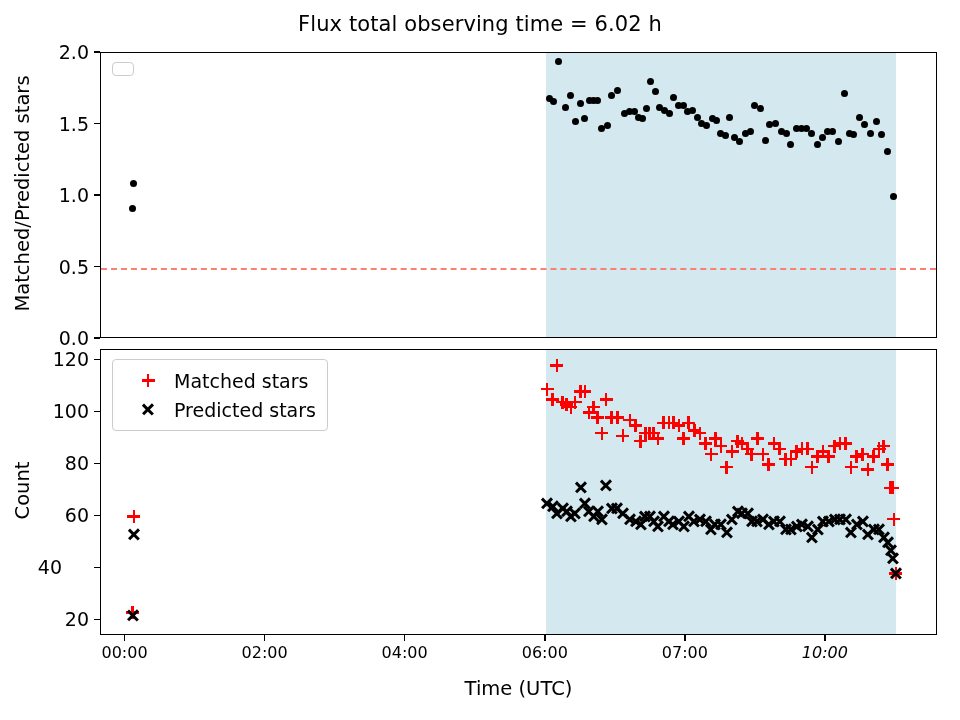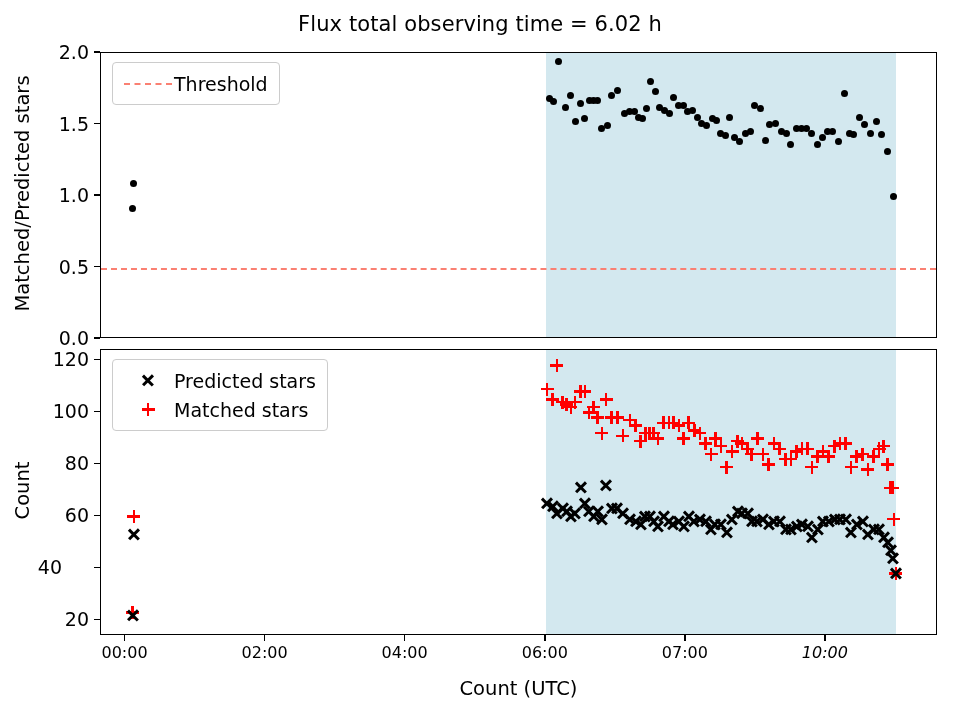--- a/index.html
+++ b/index.html
@@ -200,21 +200,21 @@
 </style>
 </head>
 <body>
 
 <div id="figure">
 
   <div class="fig-title">Flux total observing time = 6.02 h</div>
 
   <div class="ylabel" id="ylabel-top" style="left: 0px; top: 195px; width: 286px; text-align: center; margin-left: -121px; margin-top: -13px;">Matched/Predicted stars</div>
   <div class="ylabel" id="ylabel-bottom" style="left: 0px; top: 492px; width: 286px; text-align: center; margin-left: -121px; margin-top: -13px;">Count</div>
-  <div class="xlabel" id="xlabel" style="left: 100px; width: 837px; top: 677px;">Count (UTC)</div>
+  <div class="xlabel" id="xlabel" style="left: 100px; width: 837px; top: 677px;">Time (UTC)</div>
 
   <div class="axes" id="axes-top">
       <div class="shade" style="left: 444.766px; width: 350.209px; background: rgb(211, 232, 239);"></div>
       <div class="pt-dot" style="left: 32.9197px; top: 130.13px; color: rgb(0, 0, 0); background: rgb(0, 0, 0);"></div>
       <div class="pt-dot" style="left: 31.5188px; top: 155.87px; color: rgb(0, 0, 0); background: rgb(0, 0, 0);"></div>
       <div class="pt-dot" style="left: 448.968px; top: 45.76px; color: rgb(0, 0, 0); background: rgb(0, 0, 0);"></div>
       <div class="pt-dot" style="left: 452.47px; top: 48.62px; color: rgb(0, 0, 0); background: rgb(0, 0, 0);"></div>
       <div class="pt-dot" style="left: 457.373px; top: 8.58px; color: rgb(0, 0, 0); background: rgb(0, 0, 0);"></div>
       <div class="pt-dot" style="left: 464.377px; top: 54.34px; color: rgb(0, 0, 0); background: rgb(0, 0, 0);"></div>
       <div class="pt-dot" style="left: 469.28px; top: 42.9px; color: rgb(0, 0, 0); background: rgb(0, 0, 0);"></div>
@@ -465,34 +465,28 @@
       <div class="xtick-label" style="left: 404.682px; top: 643px;">04:00</div>
       <div class="xtick-mark" style="left: 543.966px; top: 635px;"></div>
       <div class="xtick-label" style="left: 544.766px; top: 643px;">06:00</div>
       <div class="xtick-mark" style="left: 684.049px; top: 635px;"></div>
       <div class="xtick-label" style="left: 684.849px; top: 643px;">07:00</div>
       <div class="xtick-mark" style="left: 824.133px; top: 635px;"></div>
       <div class="xtick-label" style="left: 824.933px; top: 643px; font-style: italic;">10:00</div>
     </div>
 
 <div class="legend-box" style="left: 112px; top: 62px;">
+    </div>
+    <div class="legend-box" style="left: 112px; top: 359px;">
       <div class="legend-row">
         <div class="legend-marker">
-          <div class="lg-dash"></div>
+          <div class="pt-plus lg-plus"></div>
         </div>
-        <div class="legend-label">Threshold</div>
+        <div class="legend-label">Matched stars</div>
       </div>
-    </div>
-    <div class="legend-box" style="left: 112px; top: 359px;">
       <div class="legend-row">
         <div class="legend-marker">
           <div class="pt-cross lg-cross"></div>
         </div>
         <div class="legend-label">Predicted stars</div>
       </div>
-      <div class="legend-row">
-        <div class="legend-marker">
-          <div class="pt-plus lg-plus"></div>
-        </div>
-        <div class="legend-label">Matched stars</div>
-      </div>
     </div>
   </div>
 
 </body></html>

